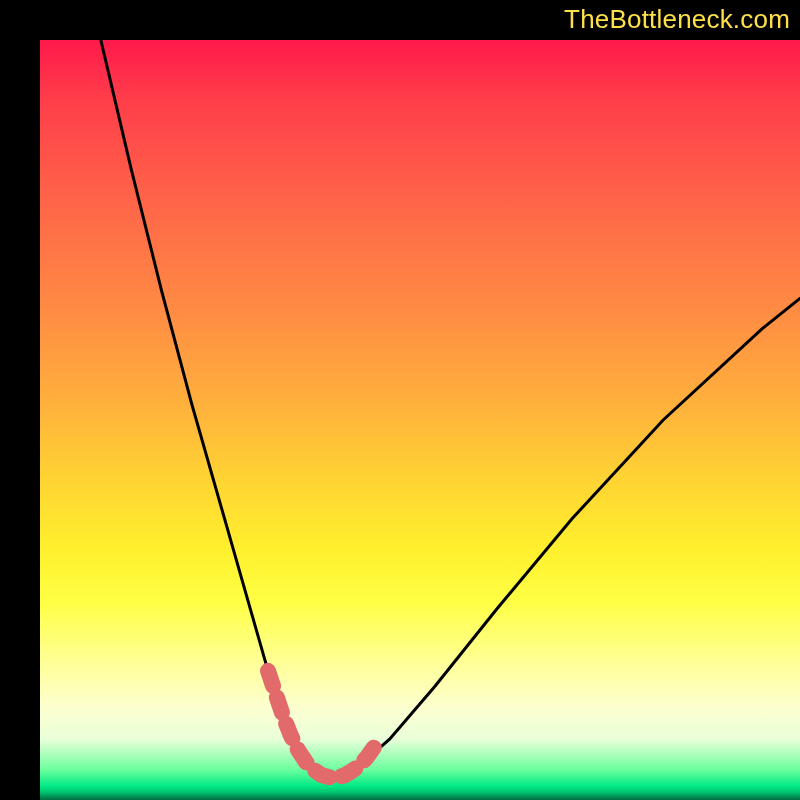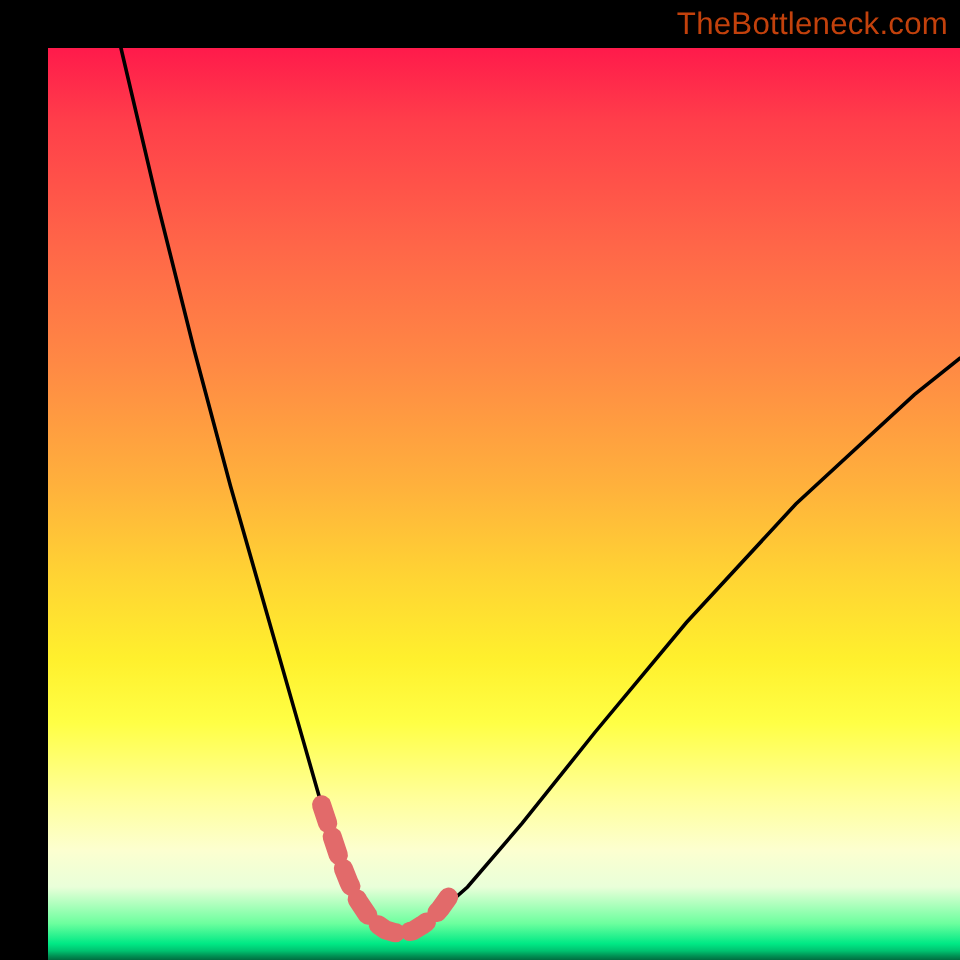--- a/index.html
+++ b/index.html
@@ -16,21 +16,21 @@
     left: 0;
     top: 0;
     width: 800px;
     height: 800px;
     background: #000;
   }
   .watermark {
     position: absolute;
     top: 4px;
     right: 10px;
-    color: #c2410c;
+    color: #fde047;
     font-size: 26px;
     font-weight: 500;
     letter-spacing: 0.2px;
   }
   .plot-area {
     position: absolute;
     left: 40px;
     top: 40px;
     width: 760px;
     height: 760px;

